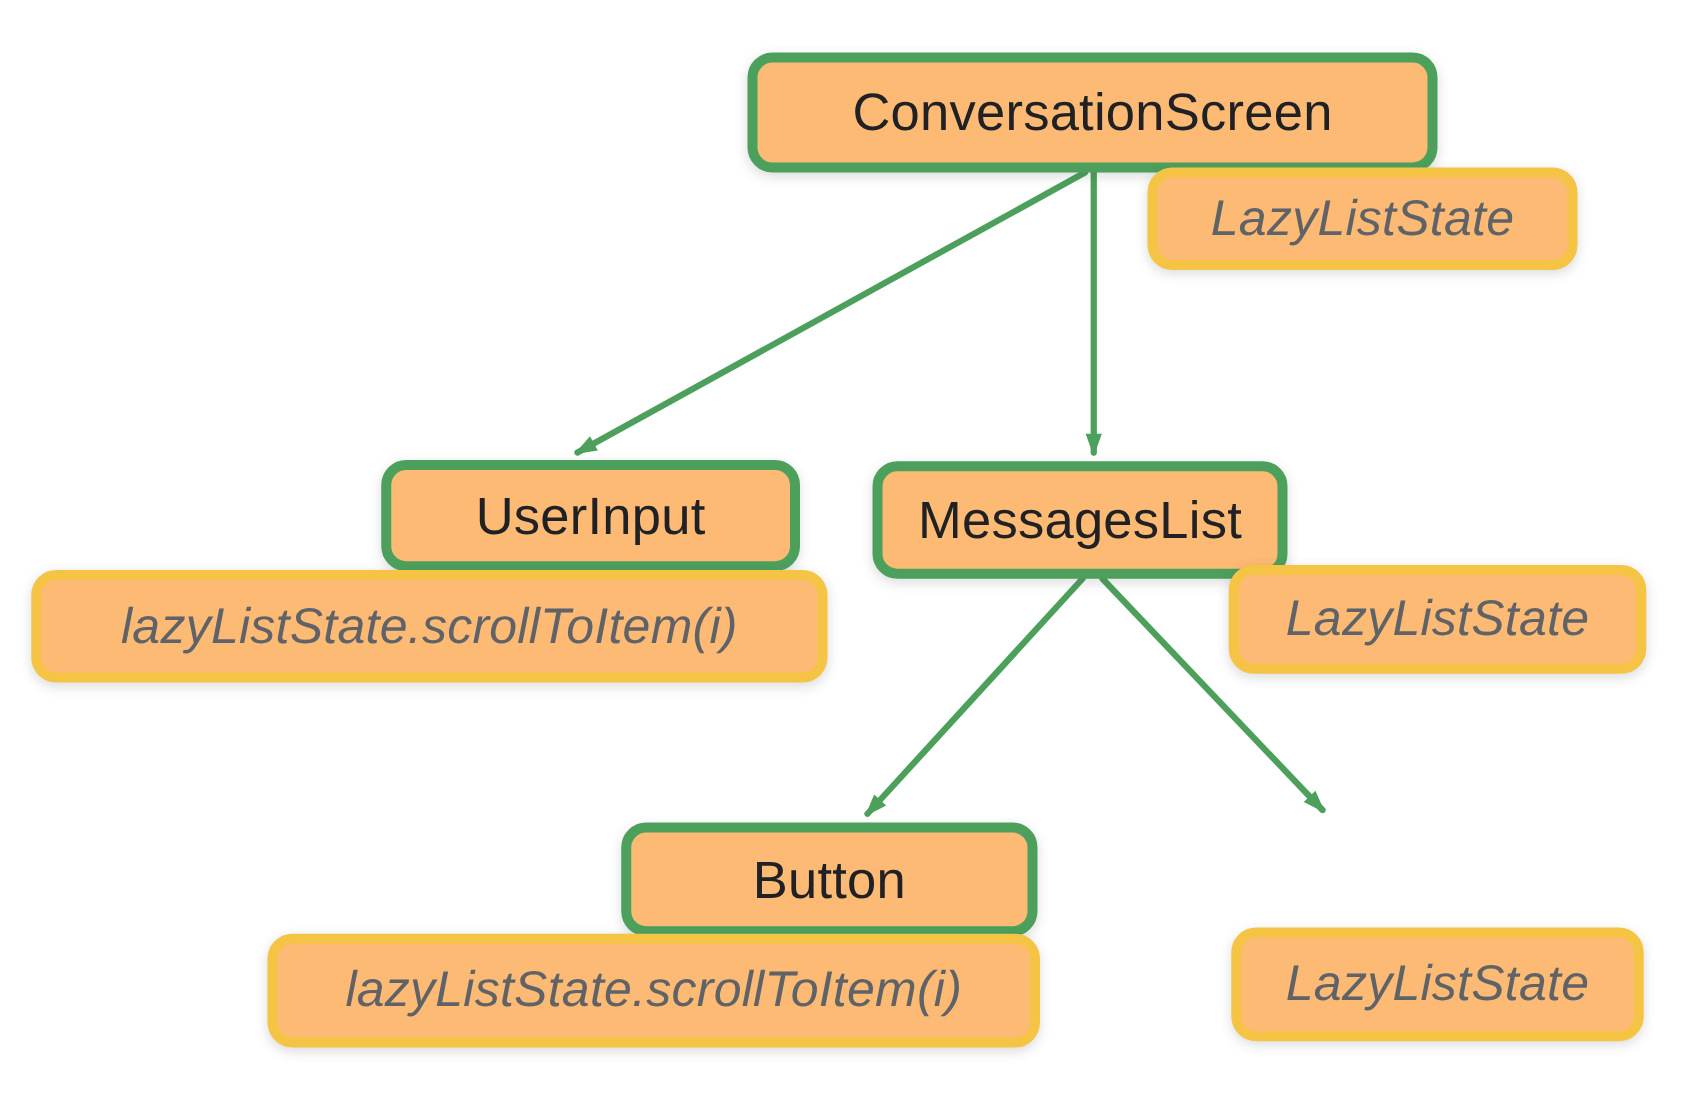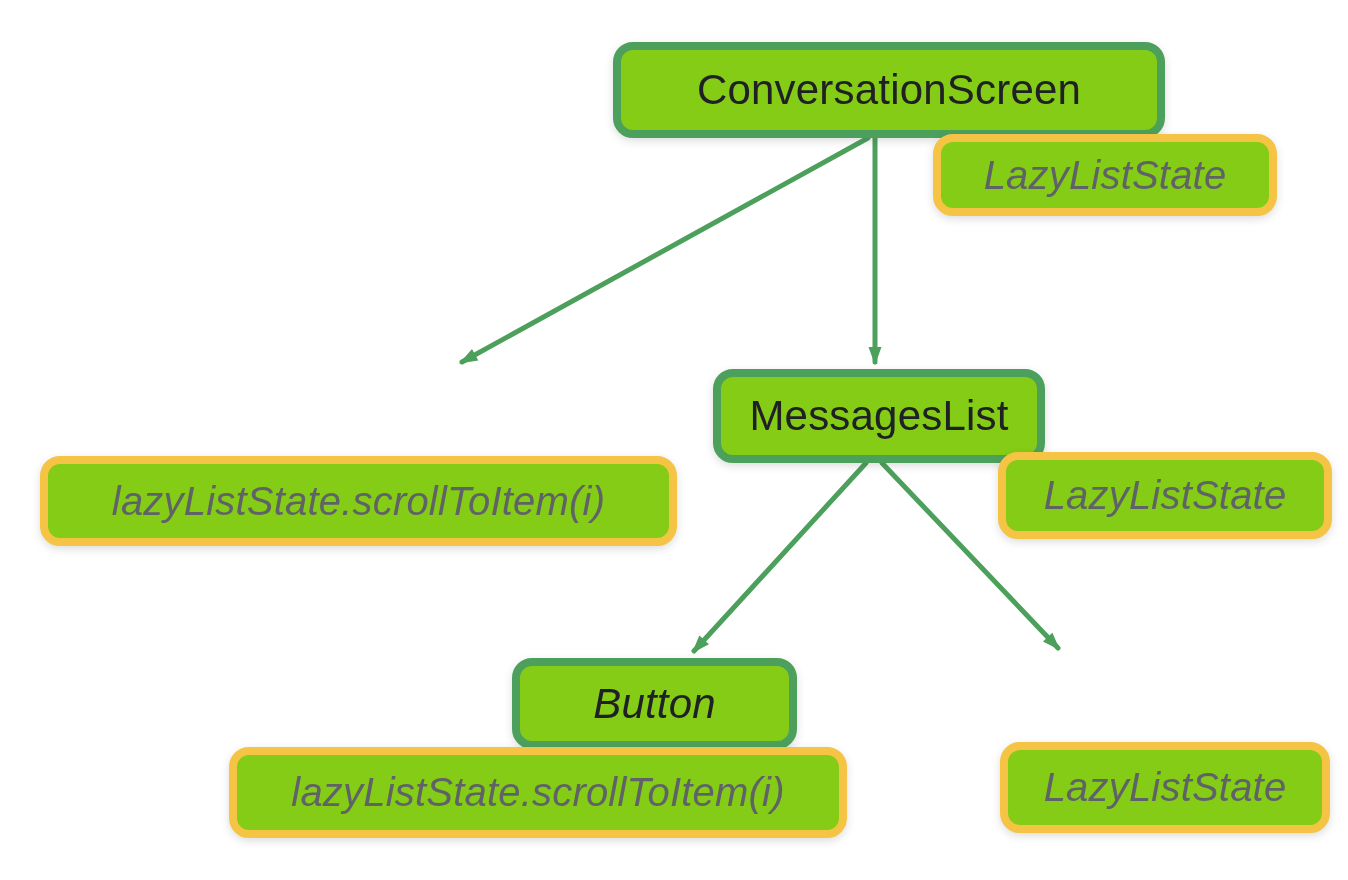--- a/index.html
+++ b/index.html
@@ -33,24 +33,23 @@
     fill:none;
   }
   .arrowhead-path{
     fill:var(--arrow);
   }
   .node{
     position:absolute;
     display:flex;
     align-items:center;
     justify-content:center;
-    background:#84cc16;
+    background:#fdba74;
     border-radius:20px;
     box-shadow:0 3px 9px rgba(60,64,67,0.18);
-    margin-left:15px;
   }
   .node--component{
     border:8px solid var(--node-border);
     z-index:2;
   }
   .node--state{
     border:8px solid var(--state-border);
     z-index:3;
     font-style:italic;
   }
@@ -65,21 +64,21 @@
   }
   .node--state .node__label{
     color:var(--state-text);
     font-size:40px;
     font-weight:500;
   }
   
   .pos-conversation{left:598px;top:42px;width:552px;height:96px;}
   .pos-userinput{left:305px;top:368px;width:335px;height:89px;}
   .pos-messageslist{left:698px;top:369px;width:332px;height:94px;align-items:center;}
-  .pos-button{left:497px;top:658px;width:285px;height:91px;font-style:italic;}
+  .pos-button{left:497px;top:658px;width:333px;height:91px;}
   .pos-lazycolumn{left:920px;top:655px;width:330px;height:91px;}
   
   .pos-state-conversation{left:918px;top:134px;width:344px;height:82px;}
   .pos-state-userinput{left:25px;top:456px;width:637px;height:90px;}
   .pos-state-messageslist{left:983px;top:452px;width:334px;height:87px;}
   .pos-state-button{left:214px;top:747px;width:618px;height:91px;}
   .pos-state-lazycolumn{left:985px;top:742px;width:330px;height:91px;}
 </style>
 </head>
 <body>
@@ -95,20 +94,23 @@
     <line class="edge" x1="868" y1="138" x2="462" y2="362" marker-end="url(#arrowhead)"></line>
     <line class="edge" x1="875" y1="138" x2="875" y2="362" marker-end="url(#arrowhead)"></line>
     <line class="edge" x1="866" y1="463" x2="694" y2="651" marker-end="url(#arrowhead)"></line>
     <line class="edge" x1="882" y1="463" x2="1058" y2="648" marker-end="url(#arrowhead)"></line>
   </svg>
 
   <div class="node node--component pos-conversation">
     <span class="node__label">ConversationScreen</span>
   </div>
 
+  <div class="node node--component pos-userinput">
+    <span class="node__label">UserInput</span>
+  </div>
 
   <div class="node node--component pos-messageslist">
     <span class="node__label">MessagesList</span>
   </div>
 
   <div class="node node--component pos-button">
     <span class="node__label">Button</span>
   </div>
 
 

